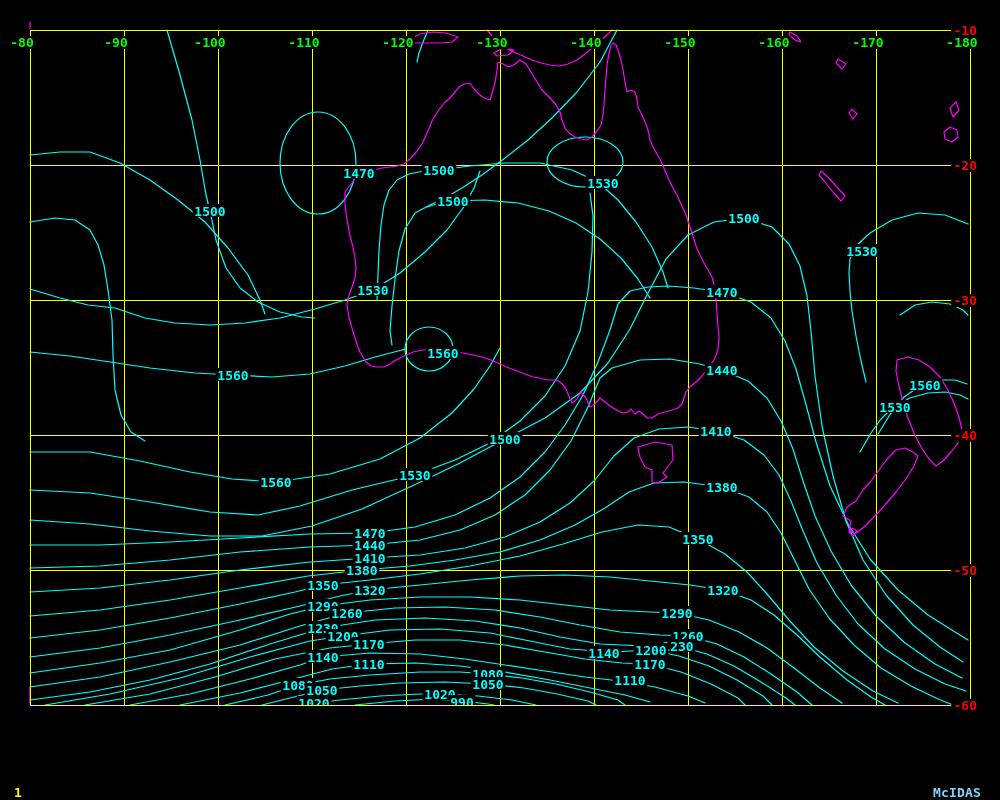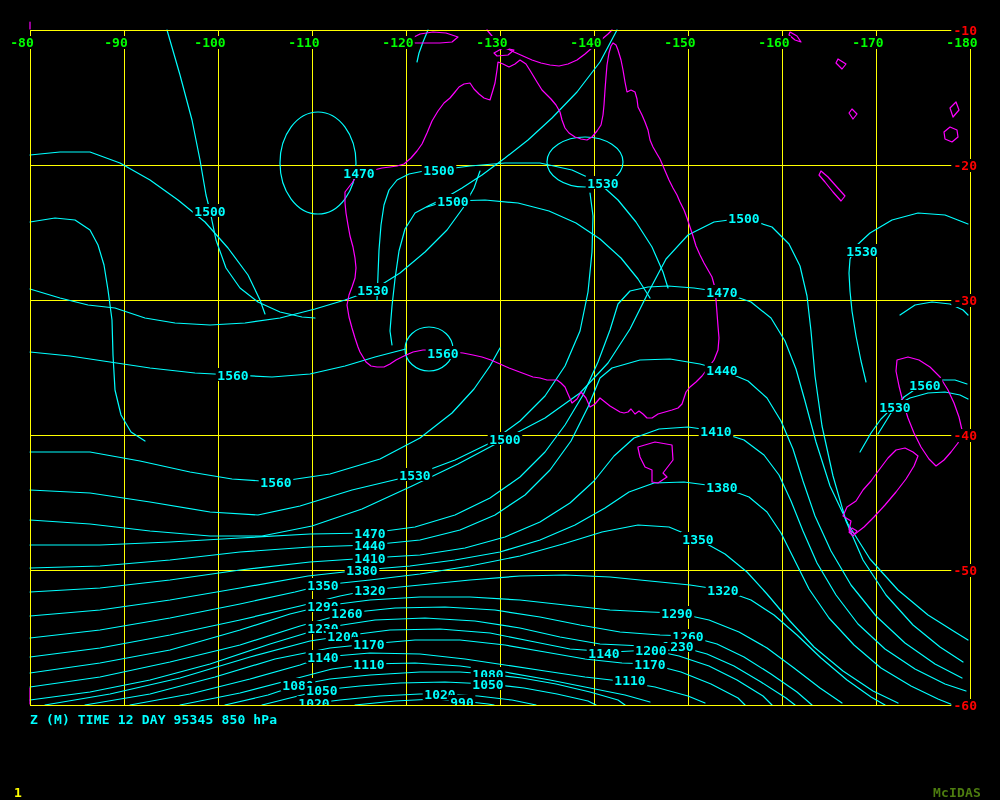--- a/index.html
+++ b/index.html
@@ -3,21 +3,21 @@
 <meta charset="utf-8">
 <style>
   html,body{margin:0;padding:0;background:#000;width:1000px;height:800px;overflow:hidden;}
   #screen{position:relative;width:1000px;height:800px;background:#000;
           font-family:"DejaVu Sans Mono",monospace;}
   #mapsvg{position:absolute;left:0;top:0;}
   .ovl{position:absolute;font-family:"DejaVu Sans Mono",monospace;font-weight:bold;
        font-size:13px;white-space:pre;letter-spacing:0.15px;}
   #annotation{left:30px;top:712px;color:#00ffff;}
   #framenum{left:14px;top:785px;color:#ffff00;}
-  #watermark{left:933px;top:785px;color:#4d7c0f;}
+  #watermark{left:933px;top:785px;color:#7dd3fc;}
 </style>
 </head>
 <body>
 
 <div id="screen">
   <svg id="mapsvg" width="1000" height="800">
       <defs>
         <clipPath id="plotclip">
           <rect x="29" y="29" width="942" height="677"></rect>
         </clipPath>
@@ -226,16 +226,15 @@
         <rect x="951.3" y="294" width="25.700000000000003" height="13" fill="#000000"></rect>
         <text x="977" y="305" fill="#ff0000" text-anchor="end">-30</text>
         <rect x="951.3" y="429" width="25.700000000000003" height="13" fill="#000000"></rect>
         <text x="977" y="440" fill="#ff0000" text-anchor="end">-40</text>
         <rect x="951.3" y="564" width="25.700000000000003" height="13" fill="#000000"></rect>
         <text x="977" y="575" fill="#ff0000" text-anchor="end">-50</text>
         <rect x="951.3" y="699" width="25.700000000000003" height="13" fill="#000000"></rect>
         <text x="977" y="710" fill="#ff0000" text-anchor="end">-60</text>
       </g>
     </svg>
-  <div id="annotation" class="ovl">Z (M) TIME 12 DAY 95345 850 hPa</div>
   <div id="framenum" class="ovl">1</div>
   <div id="watermark" class="ovl">McIDAS</div>
 </div>
 
 </body></html>

